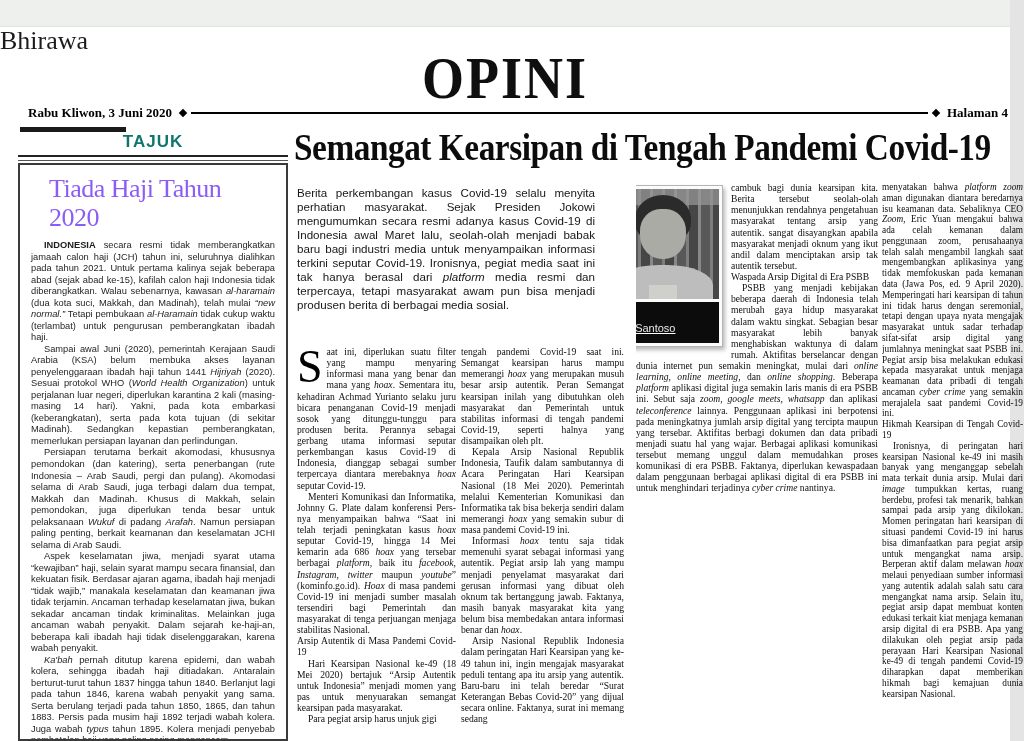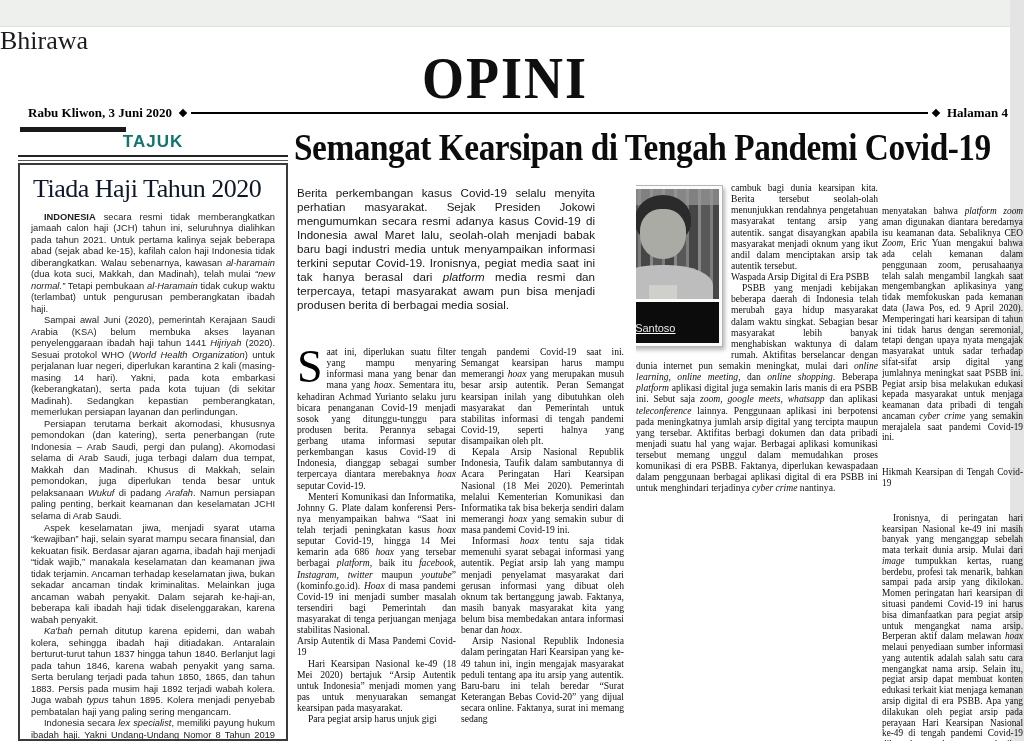--- a/index.html
+++ b/index.html
@@ -21,40 +21,40 @@
   .dateline-row span{white-space:nowrap;}
 
   
   .tj-bar{position:absolute;left:20px;top:127px;width:106px;height:5px;background:#1a1a1a;}
   .tj-label{position:absolute;left:18px;top:133px;width:270px;text-align:center;
             font:bold 17px/1 "Liberation Sans",sans-serif;color:#0f766e;letter-spacing:1px;}
   .tj-rule{position:absolute;left:18px;top:155px;width:270px;height:3px;
            border-top:2px solid #222;border-bottom:1px solid #555;}
   .tj-box{position:absolute;left:18px;top:163px;width:270px;height:578px;
           border:2px solid #3a3a3a;box-sizing:border-box;padding:8px 11px;overflow:hidden;background:#fff;}
-  .tj-title{font:26px/1.1 "Liberation Serif",serif;color:#0f172a;letter-spacing:-.5px;margin:2px 0 8px 2px;}
+  .tj-title{font:26px/1.1 "Liberation Serif",serif;color:#8b5cf6;letter-spacing:-.5px;margin:2px 0 8px 18px;}
   .tj-box p{font:9.3px/1.24 "Liberation Sans",sans-serif;text-align:justify;
             text-indent:13px;margin:0;color:#1e1e1e;}
 
   
   .headline{position:absolute;left:294px;top:129px;width:730px;
             font:bold 37px/1.05 "Liberation Serif",serif;color:#0c0c0c;white-space:nowrap;}
   .headline>span{display:inline-block;transform:scaleX(.9);transform-origin:left;letter-spacing:-.5px;}
   .lead{position:absolute;left:297px;top:186px;width:298px;}
   .lead p{font:11.6px/1.21 "Liberation Sans",sans-serif;text-align:justify;margin:0;color:#161616;}
 
   .bodycol{position:absolute;overflow:hidden;}
   .bodycol p{font:9.6px/1.16 "Liberation Serif",serif;text-align:justify;text-indent:11px;margin:0;color:#0e0e0e;}
   .bodycol p.ni{text-indent:0;}
   .subhead{font:bold 10px/1.2 "Liberation Serif",serif;margin:6px 0 2px;text-indent:0 !important;}
   .col1{left:297px;top:346px;width:159px;height:395px;}
   .col2{left:461px;top:346px;width:163px;height:395px;}
   .col3{left:636px;top:182px;width:242px;height:559px;}
   .col4{left:882px;top:182px;width:141px;height:559px;}
-  .col4 p{font-size:9.3px;margin-top:24px;}
+  .col4 p{font-size:9.3px;}
 
   .dc{float:left;font:46px/0.8 "Liberation Serif",serif;color:#000;padding:3px 4px 0 0;}
 
   
   .photo{float:left;width:122px;margin:3px 8px 3px -35px;background:#fbfbfa;border:1px solid #b5b5b5;
          padding:3px;box-shadow:2px 3px 4px rgba(0,0,0,.28);box-sizing:border-box;}
   .photo-img{position:relative;height:110px;overflow:hidden;
     background:repeating-linear-gradient(90deg,#585858 0 9px,#7d7d7d 9px 12px,#464646 12px 21px,#888 21px 24px);}
   .photo-img:before{content:"";position:absolute;left:0;top:0;width:100%;height:16px;background:#9a9a9a;opacity:.7;}
   .ph-shoulders{position:absolute;left:8px;bottom:-10px;width:100px;height:44px;background:#bdbdbd;

